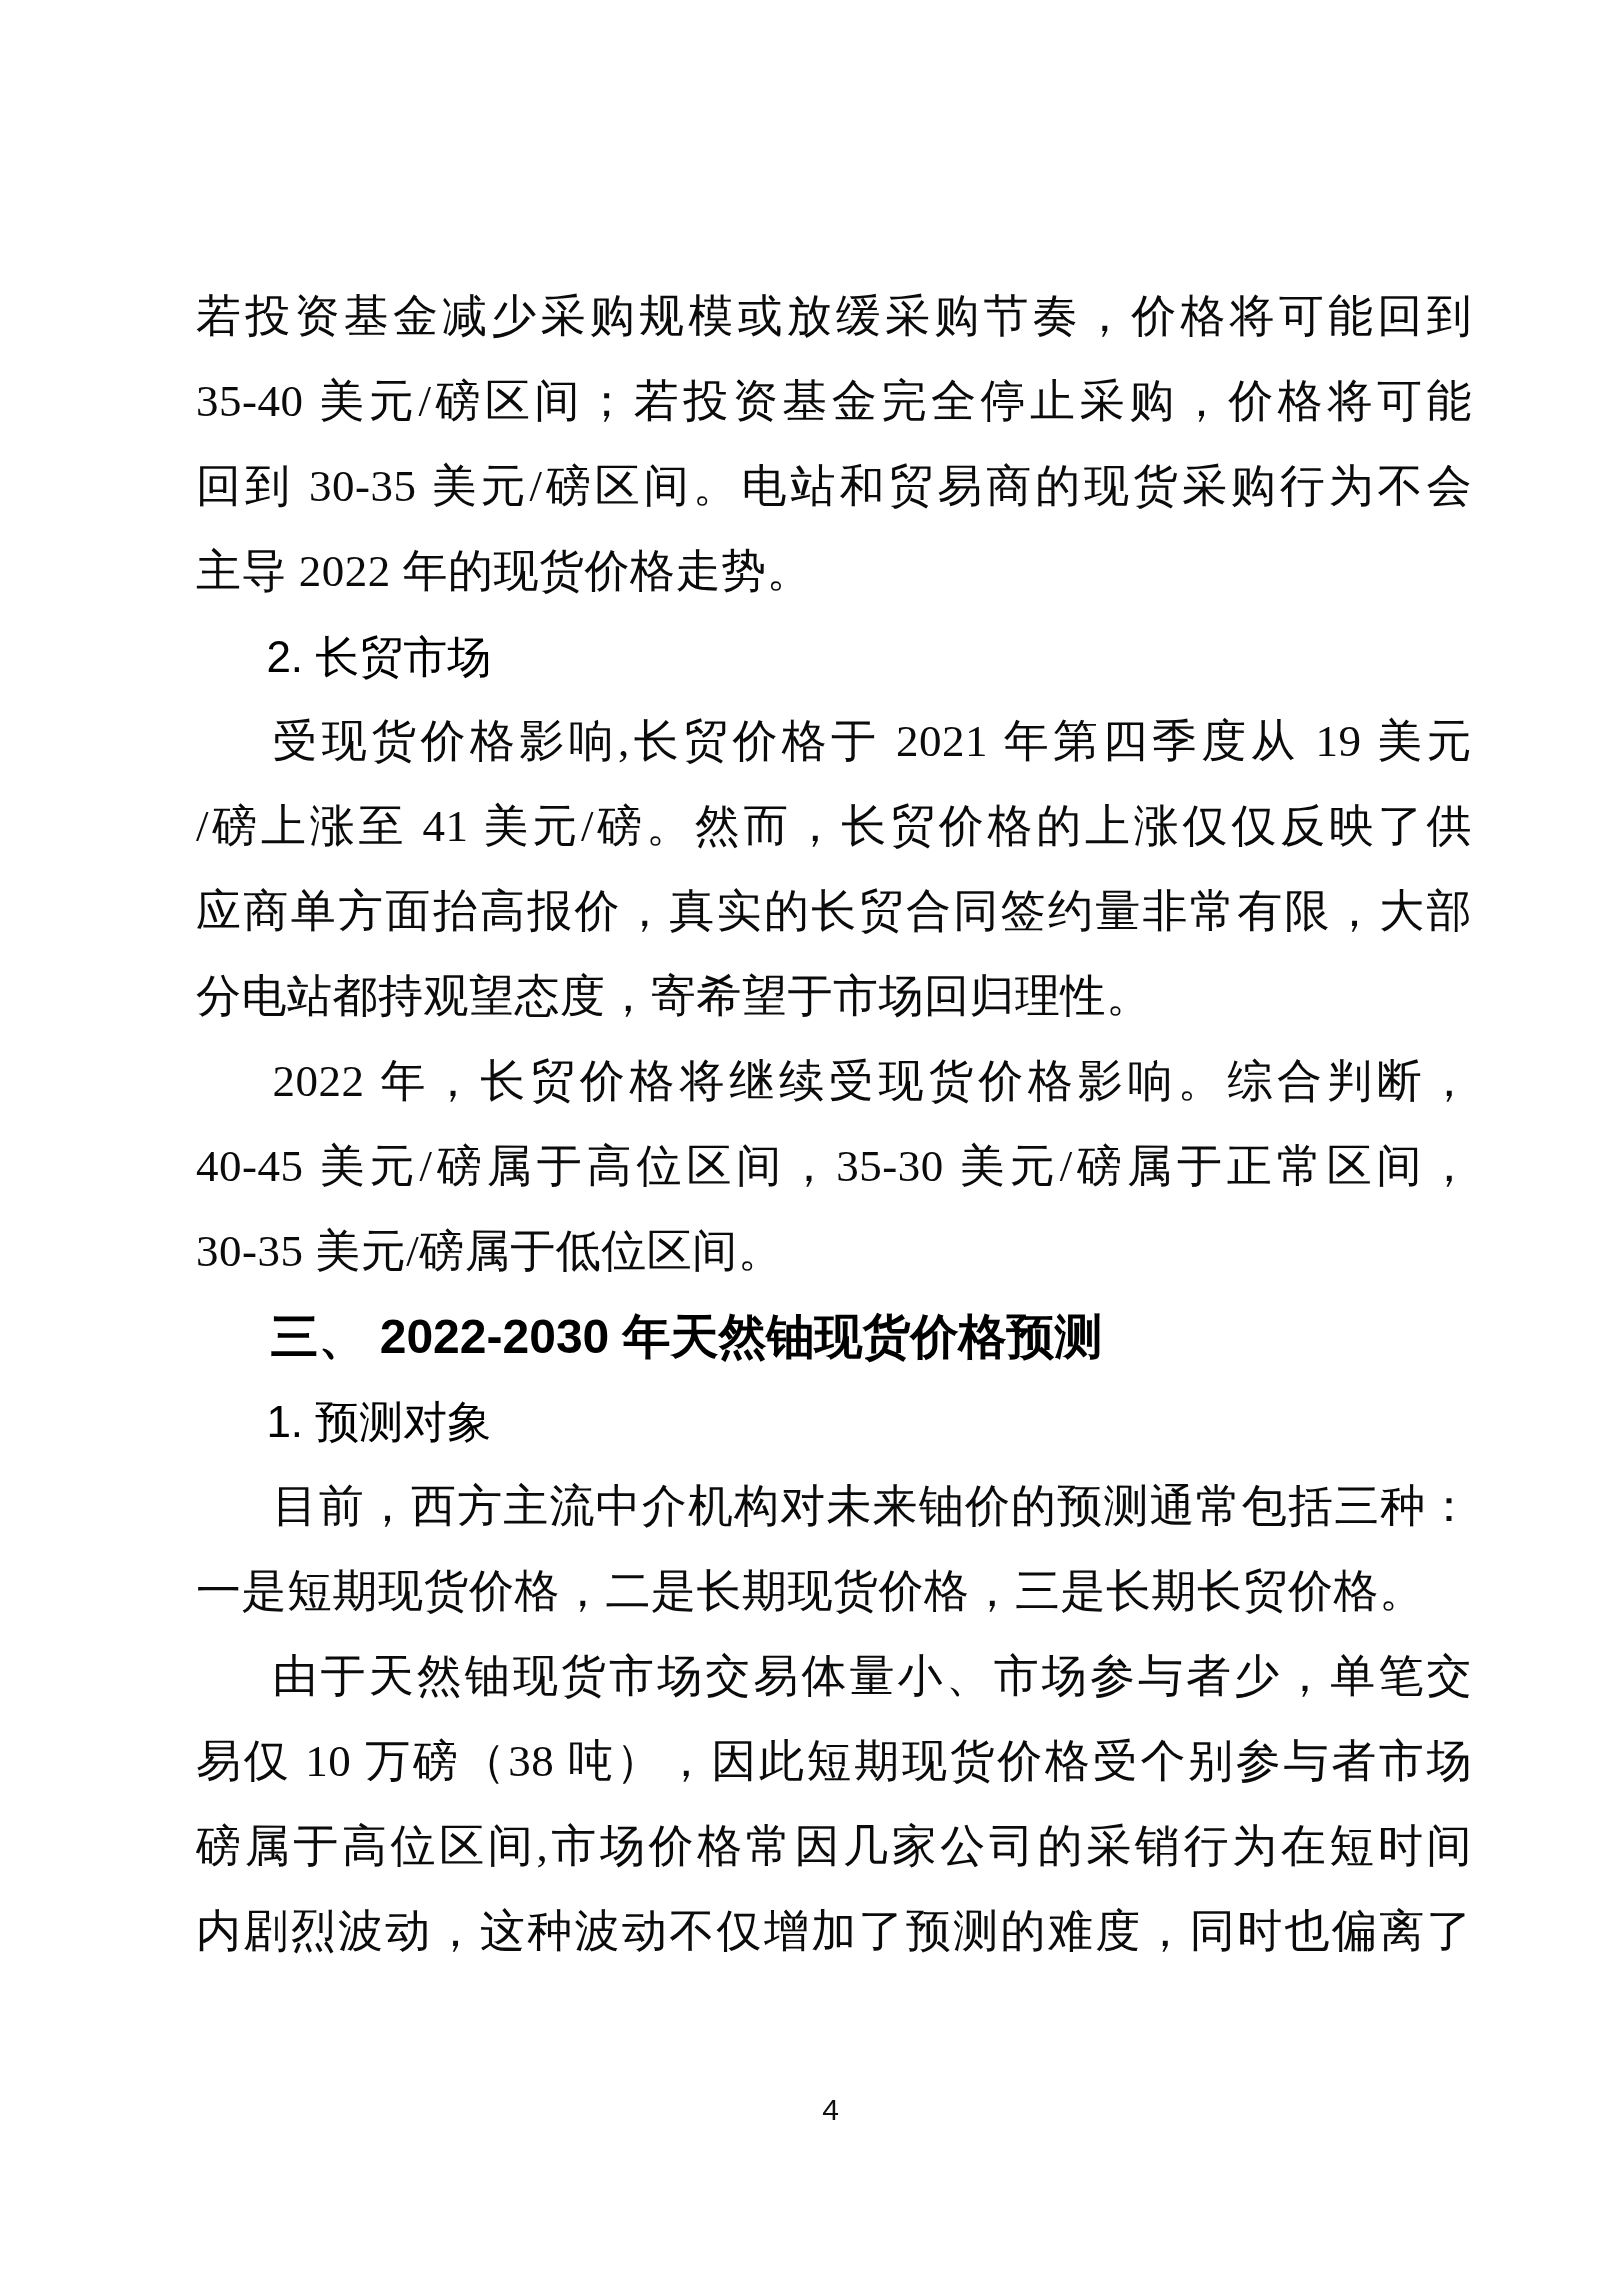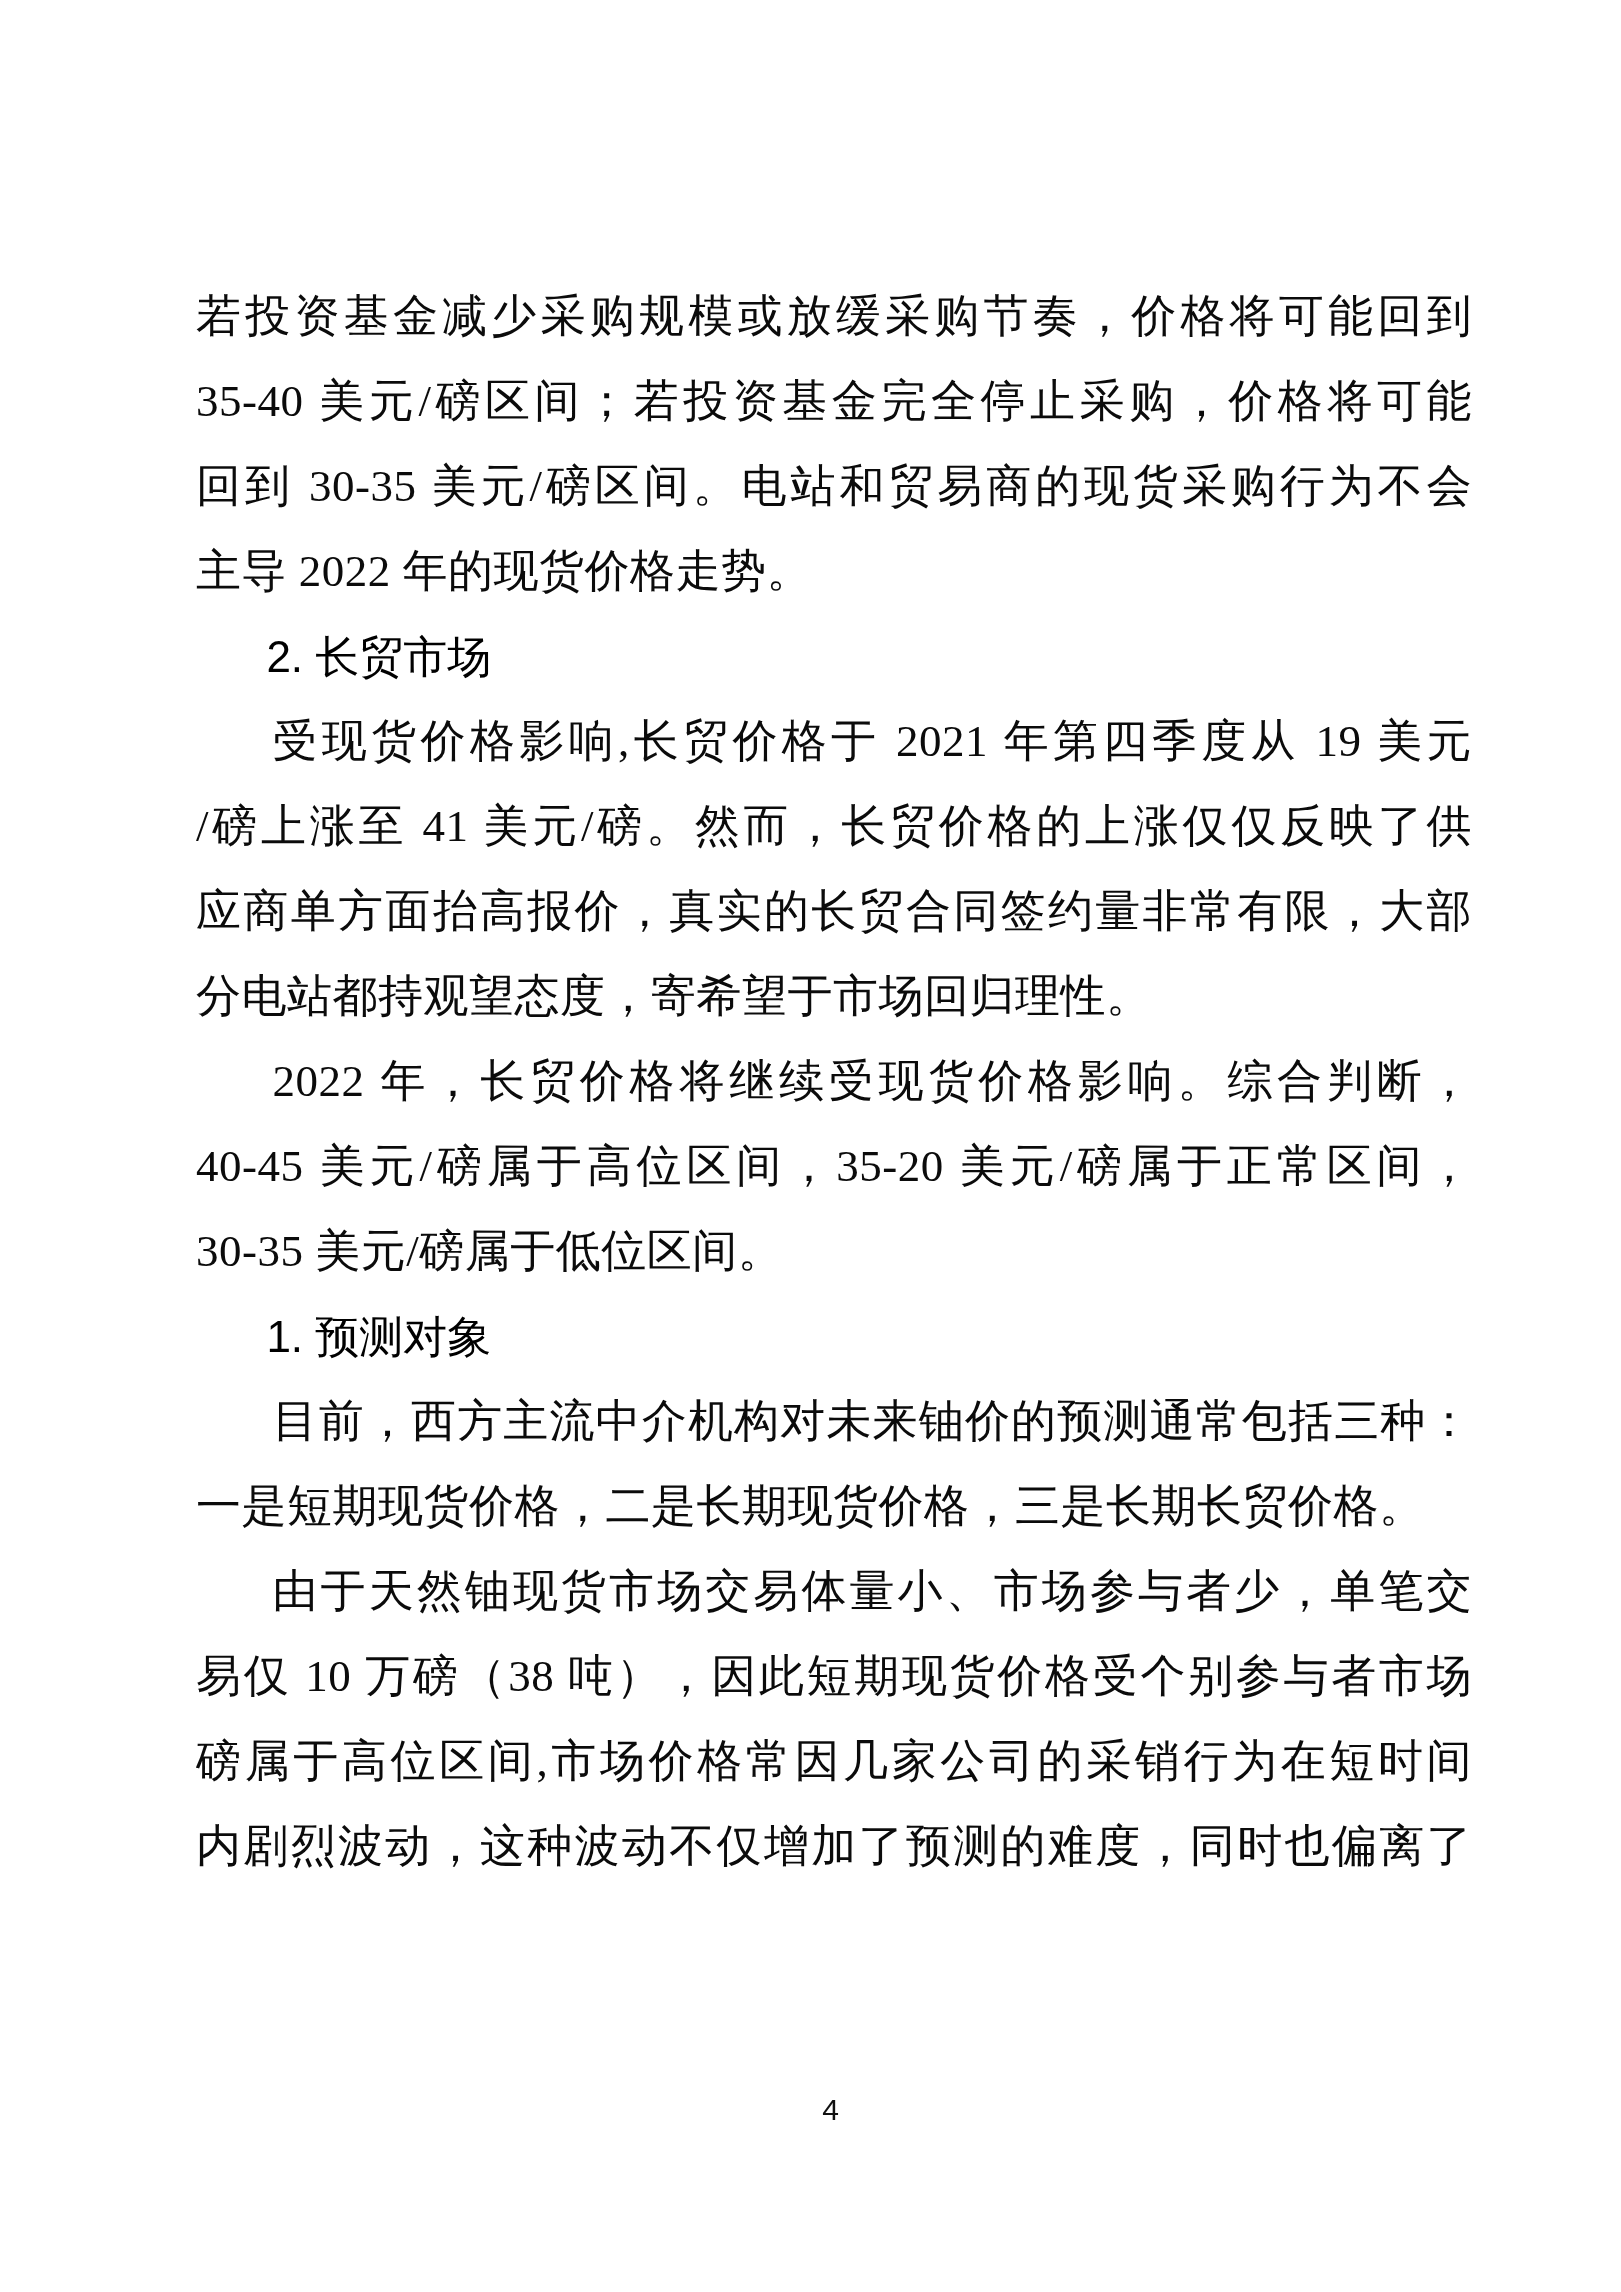--- a/index.html
+++ b/index.html
@@ -80,23 +80,24 @@
       </div>
       <div class="heading2">2. 长贸市场</div>
       <div>
         <div class="line indent">受现货价格影响,长贸价格于 2021 年第四季度从 19 美元</div>
         <div class="line">/磅上涨至 41 美元/磅。然而，长贸价格的上涨仅仅反映了供</div>
         <div class="line">应商单方面抬高报价，真实的长贸合同签约量非常有限，大部</div>
         <div class="line last">分电站都持观望态度，寄希望于市场回归理性。</div>
       </div>
       <div>
         <div class="line indent">2022 年，长贸价格将继续受现货价格影响。综合判断，</div>
-        <div class="line">40-45 美元/磅属于高位区间，35-20 美元/磅属于正常区间，</div>
+        <div class="line">40-45 美元/磅属于高位区间，35-30 美元/磅属于正常区间，</div>
         <div class="line last">30-35 美元/磅属于低位区间。</div>
       </div>
+      <div class="heading1">三、 2022-2030 年天然铀现货价格预测</div>
       <div class="heading2">1. 预测对象</div>
       <div>
         <div class="line indent">目前，西方主流中介机构对未来铀价的预测通常包括三种：</div>
         <div class="line last">一是短期现货价格，二是长期现货价格，三是长期长贸价格。</div>
       </div>
       <div>
         <div class="line indent">由于天然铀现货市场交易体量小、市场参与者少，单笔交</div>
         <div class="line">易仅 10 万磅（38 吨），因此短期现货价格受个别参与者市场</div>
         <div class="line">磅属于高位区间,市场价格常因几家公司的采销行为在短时间</div>
         <div class="line">内剧烈波动，这种波动不仅增加了预测的难度，同时也偏离了</div>

